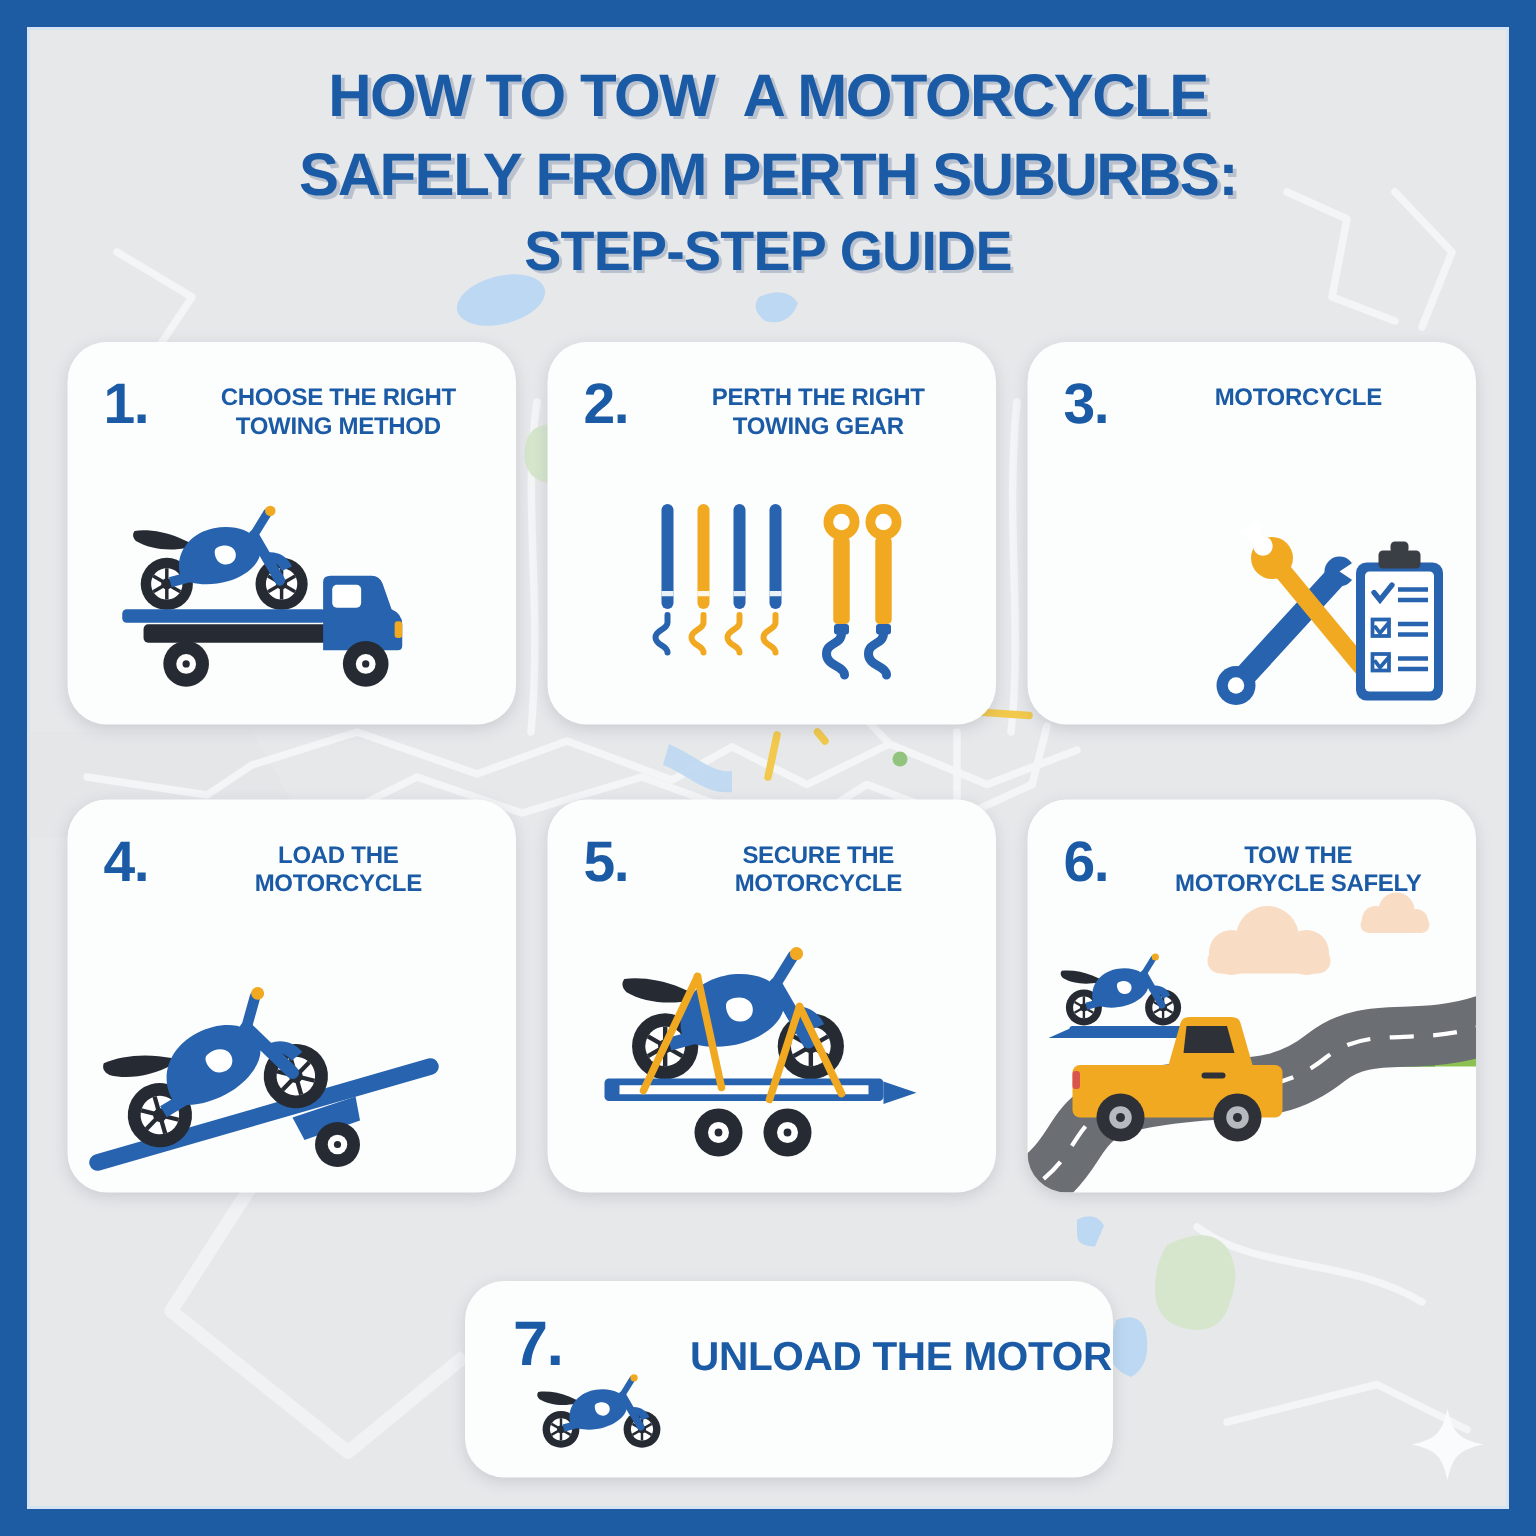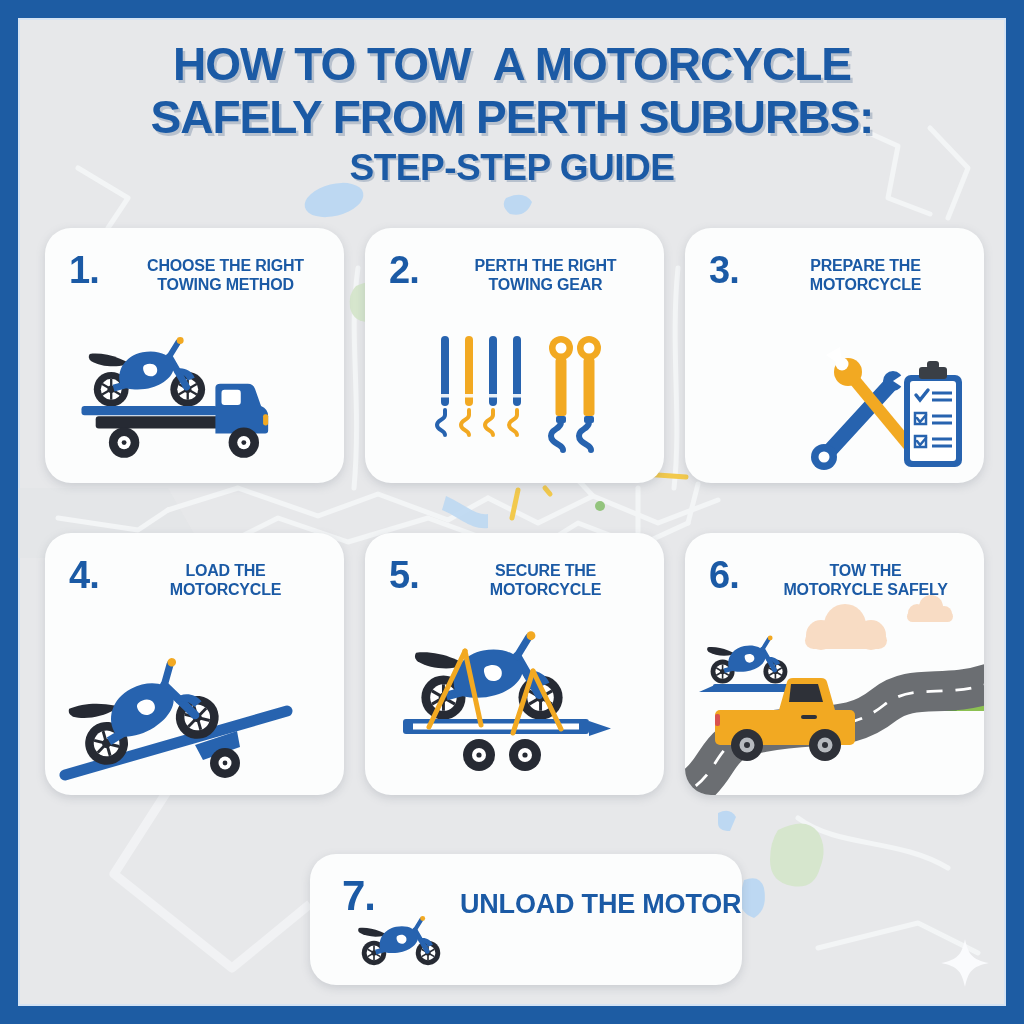--- a/index.html
+++ b/index.html
@@ -16,21 +16,21 @@
     font-family:"Liberation Sans","DejaVu Sans",sans-serif;
     position:relative;
   }
   .canvas{
     position:relative;width:988px;height:988px;background:var(--bg-gray);
     box-shadow:inset 0 0 0 2px #d5e3f3;overflow:hidden;
   }
   .map-bg{position:absolute;inset:0;z-index:0;}
   .title{position:absolute;left:0;right:0;top:20px;text-align:center;z-index:1;
     color:var(--title-blue);font-weight:bold;}
-  .title .t1{font-size:46px;line-height:53px;letter-spacing:-1px;white-space:pre;
+  .title .t1{font-size:40px;line-height:53px;letter-spacing:-1px;white-space:pre;
     text-shadow:2.5px 2.5px 0 rgba(18,56,105,.22);}
   .title .t3{font-size:37px;line-height:47px;letter-spacing:-0.5px;white-space:pre;
     text-shadow:2px 2px 0 rgba(18,56,105,.22);}
   .card{
     position:absolute;background:var(--card-white);border-radius:26px;
     box-shadow:0 3px 10px rgba(100,110,125,.22);z-index:1;overflow:hidden;
   }
   .c1{left:27px;top:210px;width:299px;height:255px;}
   .c2{left:347px;top:210px;width:299px;height:255px;}
   .c3{left:667px;top:210px;width:299px;height:255px;}
@@ -202,21 +202,20 @@
           <rect x="161" y="86" width="10" height="7" rx="2" fill="var(--icon-blue)"></rect>
           <path d="M166,92 c0,8 -10,6 -10,14 c0,8 12,8 12,14" stroke="var(--icon-blue)" stroke-width="6" fill="none" stroke-linecap="round"></path>
         </g>
       </svg>
     </section>
 
     <section class="card c3">
       <div class="card-head">
         <span class="num">3.</span>
         <div class="card-title">
-          <div>PREPARE THE</div>
           <div>MOTORCYCLE</div>
         </div>
       </div>
       <svg class="illus" viewBox="0 0 178 148">
         <g>
           <line x1="34" y1="132" x2="100" y2="60" stroke="var(--icon-blue)" stroke-width="15" stroke-linecap="round"></line>
           <circle cx="34" cy="132" r="13" fill="var(--icon-blue)"></circle>
             <circle cx="34" cy="132" r="5.5" fill="#fff"></circle>
           <circle cx="103" cy="56" r="10" fill="var(--icon-blue)"></circle>
           <path d="M103,56 L118,46 L118,66 Z" fill="#fff"></path>

